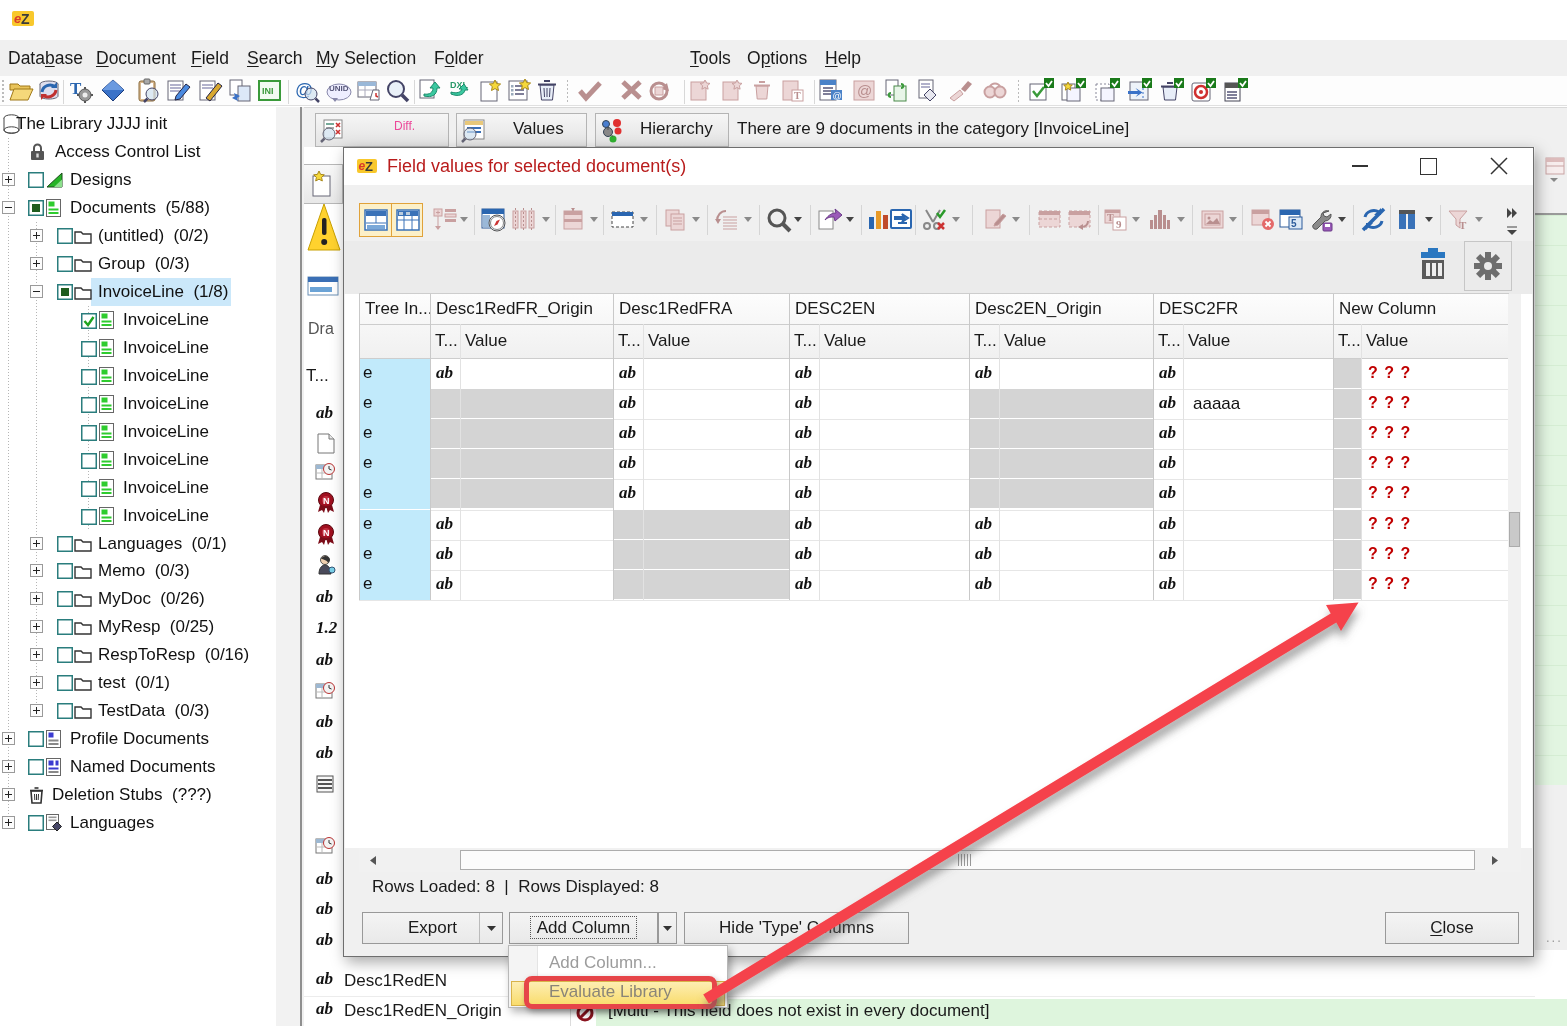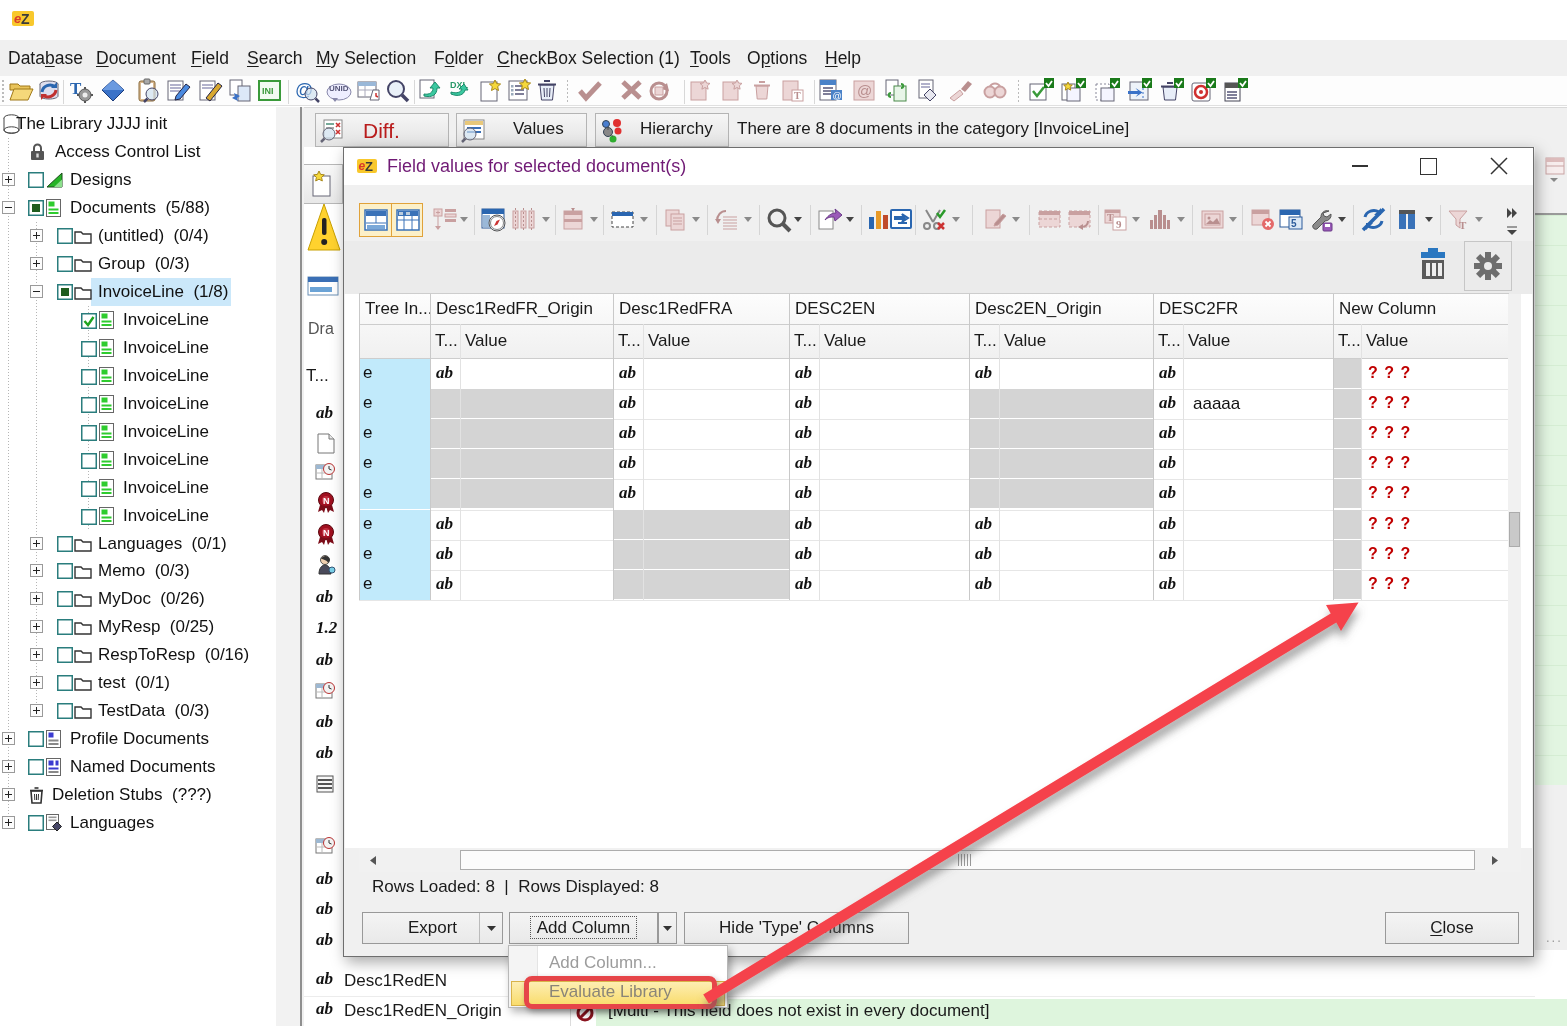--- a/index.html
+++ b/index.html
@@ -30,21 +30,20 @@
       </svg>
 </div>
 
 <div class="abs" style="left:0;top:40px;width:1567px;height:36px;background:#f0f0f0">
 <span class="mi" style="left:8px">Data<span class="u">b</span>ase</span>
 <span class="mi" style="left:96px"><span class="u">D</span>ocument</span>
 <span class="mi" style="left:191px"><span class="u">F</span>ield</span>
 <span class="mi" style="left:247px"><span class="u">S</span>earch</span>
 <span class="mi" style="left:316px"><span class="u">M</span>y Selection</span>
 <span class="mi" style="left:434px">F<span class="u">o</span>lder</span>
-<span class="mi" style="left:497px"><span class="u">C</span>heckBox Selection (1)</span>
 <span class="mi" style="left:690px"><span class="u">T</span>ools</span>
 <span class="mi" style="left:747px">O<span class="u">p</span>tions</span>
 <span class="mi" style="left:825px"><span class="u">H</span>elp</span>
 </div>
 
 <div id="maintb" class="abs" style="left:0;top:76px;width:1567px;height:30px;background:#fdfdfd;border-bottom:1px solid #e0e0e0"></div>
 <div class="abs" style="left:2px;top:80px;width:2px;height:24px;background-image:linear-gradient(#bbb 2px,transparent 2px);background-size:2px 4px"></div>
 <div class="abs" style="left:8px;top:78px">
       <svg width="26" height="28">
         <path d="M2 6h8l2 2h10v4H2z" fill="#e8c35a" stroke="#a07818"></path>
@@ -440,21 +439,21 @@
 <div class="abs" style="left:57px;top:121px">
         <svg width="16" height="16">
           <rect x="0.75" y="0.75" width="14.5" height="14.5" fill="#fff" stroke="#2a7d7d" stroke-width="1.5"></rect>
         </svg>
       </div>
 <div class="abs" style="left:74px;top:122px">
         <svg width="18" height="15">
           <path d="M1 3h6l2 2h8v9H1z" fill="#fff" stroke="#333" stroke-width="1.4"></path>
         </svg>
       </div>
-<div class="trow" style="left:98px;top:115px">(untitled)  (0/4)</div>
+<div class="trow" style="left:98px;top:115px">(untitled)  (0/2)</div>
 
 <div class="abs" style="left:30px;top:150px">
         <svg width="13" height="13">
           <rect x="0.5" y="0.5" width="12" height="12" fill="#fcfcfc" stroke="#9a9a9a"></rect>
           <line x1="3" y1="6.5" x2="10" y2="6.5" stroke="#222"></line>
           <line x1="6.5" y1="3" x2="6.5" y2="10" stroke="#222"></line>
         </svg>
       </div>
 <div class="abs" style="left:57px;top:149px">
         <svg width="16" height="16">
@@ -821,21 +820,21 @@
         <svg width="26" height="26">
           <rect x="4" y="2" width="18" height="18" fill="#fff" stroke="#888"></rect>
           <line x1="6" y1="6" x2="14" y2="6" stroke="#7a9" stroke-width="2"></line>
           <line x1="6" y1="10" x2="14" y2="10" stroke="#aaa" stroke-width="2"></line>
           <path d="M16 5l4 4m0-4l-4 4" stroke="#c33" stroke-width="1.6"></path>
           <path d="M16 12l4 4m0-4l-4 4" stroke="#c33" stroke-width="1.6"></path>
           <circle cx="9" cy="16" r="6" fill="#cfe0ee" fill-opacity="0.7" stroke="#667"></circle>
           <line x1="4.5" y1="20.5" x2="1" y2="24" stroke="#667" stroke-width="2.5"></line>
         </svg>
       </div>
-<div class="abs" style="left:363px;top:119px;font-size:21px;color:#b91c1c">Diff.</div>
+<div class="abs" style="left:394px;top:119px;font-size:12px;color:#ec4899">Diff.</div>
 <div class="abs" style="left:456px;top:113px;width:131px;height:34px;background:linear-gradient(#f6f6f6,#e3e3e3);border:1px solid #b4b4b4"></div>
 <div class="abs" style="left:461px;top:118px">
         <svg width="26" height="26">
           <rect x="3" y="2" width="20" height="19" fill="#fff" stroke="#888"></rect>
           <rect x="4" y="3" width="18" height="4" fill="#e8c87a"></rect>
           <line x1="6" y1="10" x2="20" y2="10" stroke="#3a6fb5" stroke-width="2"></line>
           <line x1="6" y1="14" x2="20" y2="14" stroke="#3a6fb5" stroke-width="2"></line>
           <circle cx="9" cy="16" r="6" fill="#cfe0ee" fill-opacity="0.7" stroke="#667"></circle>
           <line x1="4.5" y1="20.5" x2="1" y2="24" stroke="#667" stroke-width="2.5"></line>
         </svg>
@@ -847,21 +846,21 @@
           <circle cx="6" cy="6" r="3.5" fill="#4a7fd0" stroke="#345"></circle>
           <circle cx="17" cy="5" r="4" fill="#e03030"></circle>
           <circle cx="8" cy="14" r="4.5" fill="#888" stroke="#345"></circle>
           <circle cx="18" cy="13" r="3.5" fill="#e03030"></circle>
           <circle cx="13" cy="21" r="3.5" fill="#30b030"></circle>
           <line x1="8" y1="9" x2="8" y2="12" stroke="#555"></line>
           <line x1="11" y1="16" x2="13" y2="19" stroke="#555"></line>
         </svg>
       </div>
 <div class="abs" style="left:640px;top:119px;font-size:17px;color:#1a1a1a">Hierarchy</div>
-<div class="abs" style="left:737px;top:119px;font-size:17px;color:#1a1a1a">There are 8 documents in the category [InvoiceLine]</div>
+<div class="abs" style="left:737px;top:119px;font-size:17px;color:#1a1a1a">There are 9 documents in the category [InvoiceLine]</div>
 
 <div class="abs" style="left:304px;top:147px;width:39px;height:810px;background:#fff"></div>
 <div class="abs" style="left:304px;top:164px;width:39px;height:40px;background:linear-gradient(#f8f8f8,#e8e8e8);border:1px solid #b8b8b8;border-left:0"></div>
 <div class="abs" style="left:311px;top:170px">
         <svg width="26" height="28">
           <rect x="2" y="6" width="17" height="20" fill="#fff" stroke="#667"></rect>
           <path d="M20 2l1.6 3.4 3.7.4-2.7 2.5.7 3.7-3.3-1.8-3.3 1.8.7-3.7L14.7 5.8l3.7-.4z" fill="#f5d83a" stroke="#a8881a" transform="translate(-12,-1)"></path>
         </svg>
       </div>
 <div class="abs" style="left:306px;top:200px">
@@ -998,21 +997,21 @@
 
 <div id="dialog" class="abs" style="left:343px;top:147px;width:1191px;height:810px;background:#f0f0f0;border:1px solid #6e6e6e;box-shadow:3px 5px 14px rgba(0,0,0,0.35)">
 <div class="abs" style="left:0;top:0;width:1189px;height:37px;background:#fff"></div>
 <div class="abs" style="left:13px;top:9px">
         <svg width="22" height="18">
           <rect x="0" y="2" width="20" height="14" rx="2" fill="#f8c82c"></rect>
           <text x="1.5" y="13" font-size="12" font-weight="bold" font-style="italic" fill="#d93a2b" font-family="Liberation Sans">e</text>
           <text x="8" y="14" font-size="13" font-weight="bold" fill="#3a3a3a" font-family="Liberation Sans">Z</text>
         </svg>
       </div>
-<div class="abs" style="left:43px;top:8px;font-size:18px;color:#701a75">Field values for selected document(s)</div>
+<div class="abs" style="left:43px;top:8px;font-size:18px;color:#b91c1c">Field values for selected document(s)</div>
 <div class="abs" style="left:1008px;top:17px;width:16px;height:1.5px;background:#333"></div>
 <div class="abs" style="left:1076px;top:10px;width:17px;height:17px;border:1.5px solid #333"></div>
 <div class="abs" style="left:1146px;top:9px">
         <svg width="18" height="18">
           <path d="M1 1l16 16M17 1L1 17" stroke="#333" stroke-width="1.5"></path>
         </svg>
       </div>
 <div class="abs" style="left:0;top:37px;width:1189px;height:56px;background:#f0f0f0"></div>
 <div class="abs" style="left:15px;top:55px;width:64px;height:34px;background:#fcf0c8;border:1.5px solid #e0a23a"></div>
 <div class="abs" style="left:47px;top:55px;width:1px;height:34px;background:#e0a23a"></div>

